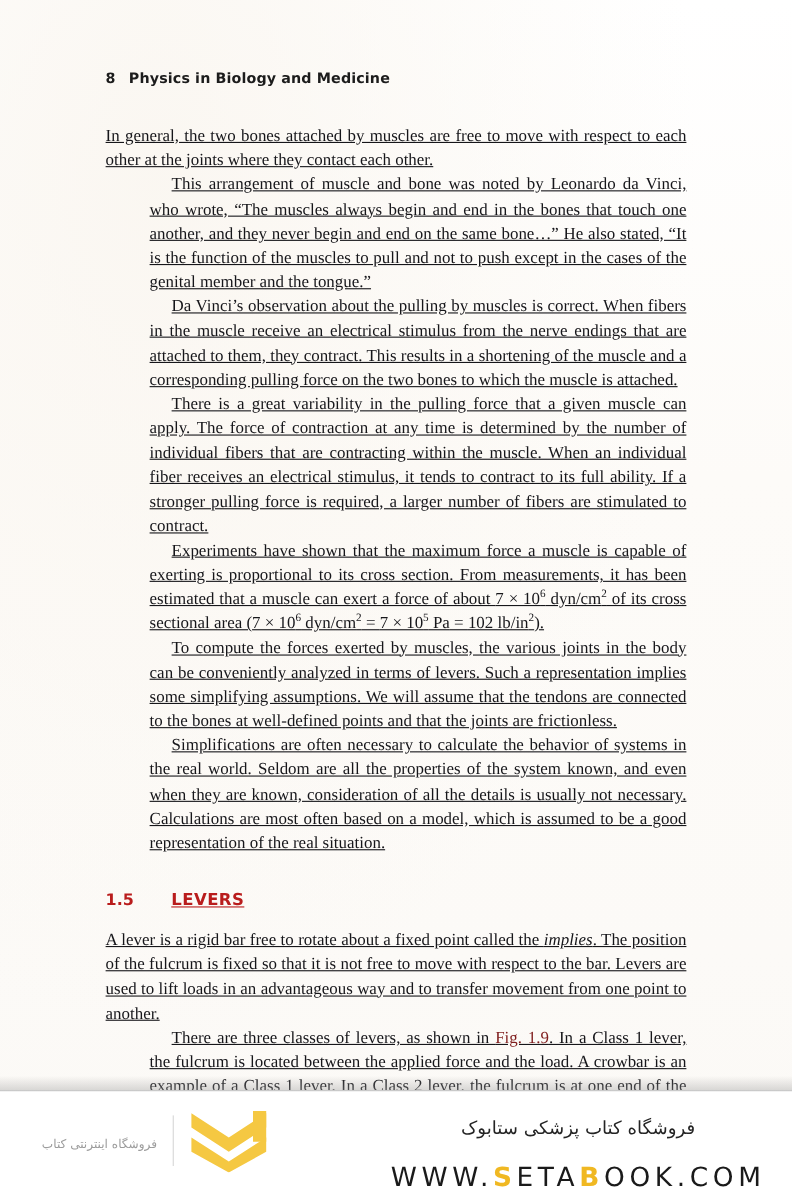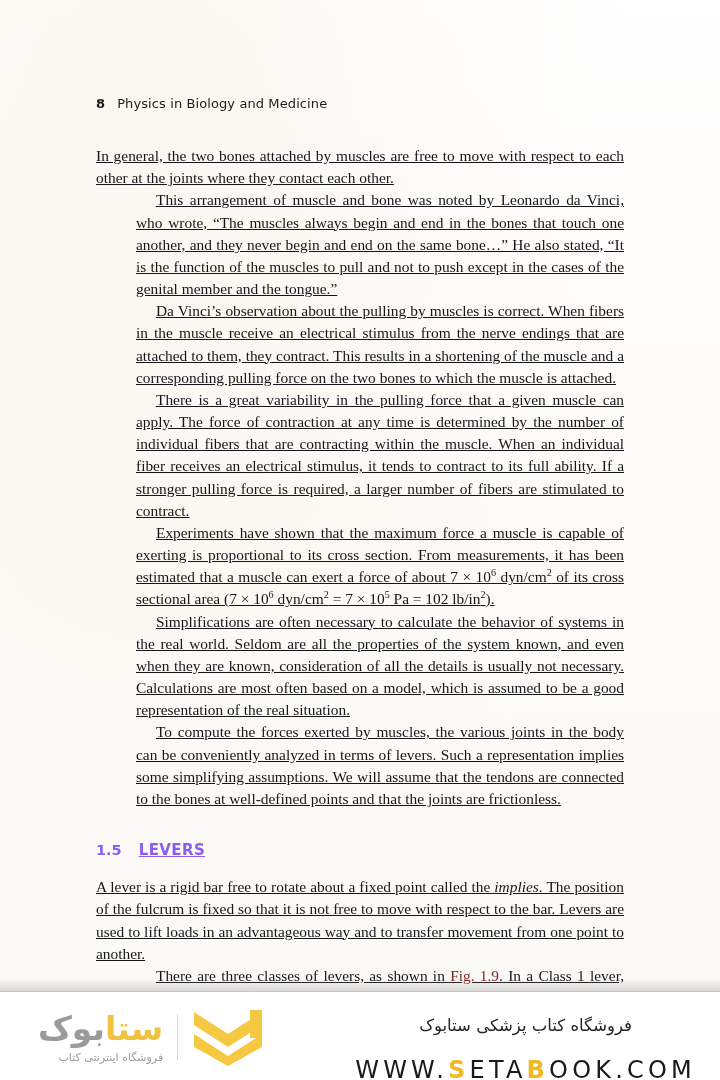--- a/index.html
+++ b/index.html
@@ -40,23 +40,22 @@
     color: #1c1c1c;
     font-family: "DejaVu Sans", sans-serif;
     font-size: 12.5px;
     letter-spacing: 0.1px;
   }
   .running-head .folio {
     font-weight: bold;
     font-size: 13px;
   }
   .running-head .book-title {
-    font-weight: normal;
+    font-weight: bold;
     font-size: 13px;
-    margin-top: 32px;
   }
 
   .body-text {
     margin-top: 34px;
     color: #16161a;
     font-size: 15.4px;
     line-height: 1.44;
     text-align: justify;
     -webkit-hyphens: none;
     hyphens: none;
@@ -69,24 +68,24 @@
   .body-text p.indent {
     text-indent: 20px;
     margin-left: 40px;
   }
 
   .sect-head {
     margin-top: 31px;
     margin-bottom: 17px;
     display: flex;
     align-items: baseline;
-    gap: 17px;
-    font-family: "DejaVu Sans", sans-serif;
-    font-weight: bold;
-    color: #8b5cf6;
+    gap: 34px;
+    font-family: "DejaVu Sans", sans-serif;
+    font-weight: bold;
+    color: #b91c1c;
   }
   .sect-head .sect-num { font-size: 14.5px; }
   .sect-head .sect-title { font-size: 15px; letter-spacing: 0.4px; text-decoration: underline; }
 
   .link { color: #7f1d1d; }
   .ital { font-style: italic; }
 
   sup { font-size: 0.66em; vertical-align: super; line-height: 0; }
 
   
@@ -185,44 +184,43 @@
       <p>In general, the two bones attached by muscles are free to move with respect to each other at the joints where they contact each other.</p>
 
       <p class="indent">This arrangement of muscle and bone was noted by Leonardo da Vinci, who wrote, “The muscles always begin and end in the bones that touch one another, and they never begin and end on the same bone…” He also stated, “It is the function of the muscles to pull and not to push except in the cases of the genital member and the tongue.”</p>
 
       <p class="indent">Da Vinci’s observation about the pulling by muscles is correct. When fibers in the muscle receive an electrical stimulus from the nerve endings that are attached to them, they contract. This results in a shortening of the muscle and a corresponding pulling force on the two bones to which the muscle is attached.</p>
 
       <p class="indent">There is a great variability in the pulling force that a given muscle can apply. The force of contraction at any time is determined by the number of individual fibers that are contracting within the muscle. When an individual fiber receives an electrical stimulus, it tends to contract to its full ability. If a stronger pulling force is required, a larger number of fibers are stimulated to contract.</p>
 
       <p class="indent"><span>Experiments have shown that the maximum force a muscle is capable of exerting is proportional to its cross section. From measurements, it has been estimated that a muscle can exert a force of about </span><span><span>7 × 10</span><sup>6</sup><span> dyn/cm</span><sup>2</sup></span><span> of its cross sectional area (</span><span><span>7 × 10</span><sup>6</sup><span> dyn/cm</span><sup>2</sup><span> = </span><span>7 × 10</span><sup>5</sup><span> Pa</span><span> = </span><span>102 lb/in</span><sup>2</sup></span><span>).</span></p>
 
+      <p class="indent">To compute the forces exerted by muscles, the various joints in the body can be conveniently analyzed in terms of levers. Such a representation implies some simplifying assumptions. We will assume that the tendons are connected to the bones at well-defined points and that the joints are frictionless.</p>
+
       <p class="indent">Simplifications are often necessary to calculate the behavior of systems in the real world. Seldom are all the properties of the system known, and even when they are known, consideration of all the details is usually not necessary. Calculations are most often based on a model, which is assumed to be a good representation of the real situation.</p>
-
-      <p class="indent">To compute the forces exerted by muscles, the various joints in the body can be conveniently analyzed in terms of levers. Such a representation implies some simplifying assumptions. We will assume that the tendons are connected to the bones at well-defined points and that the joints are frictionless.</p>
     </div>
 
     <div class="sect-head">
       <span class="sect-num">1.5</span>
       <span class="sect-title">LEVERS</span>
     </div>
 
     <div class="body-text" style="margin-top:0;">
       <p><span>A lever is a rigid bar free to rotate about a fixed point called the </span><span class="ital">implies</span><span>. The position of the fulcrum is fixed so that it is not free to move with respect to the bar. Levers are used to lift loads in an advantageous way and to transfer movement from one point to another.</span></p>
 
       <p class="indent"><span>There are three classes of levers, as shown in </span><span class="link">Fig. 1.9</span><span>. In a Class 1 lever, the fulcrum is located between the applied force and the load. A crowbar is an example of a Class 1 lever. In a Class 2 lever, the fulcrum is at one end of the bar; the force is applied to the other end; and the load is situated in between. A wheelbarrow is an example of a Class 2 lever. A Class 3 lever has the fulcrum at one end and the load at the other. The force is applied between the two ends. As we will see, many of the limb movements of animals are performed by Class 3 levers.</span></p>
     </div>
 
   </div>
 
   <div class="footer">
     <div class="footer-shade"></div>
 
     <div class="brand-left">
       <div class="wordmark-fa">
-        <div class="main"><span>ستا</span><span class="grey">بوک</span></div>
         <div class="sub">فروشگاه اینترنتی کتاب</div>
       </div>
 
       <div class="vbar"></div>
 
       <svg class="logo-mark" viewBox="0 0 74 58">
         <path d="M2 4 L36 26 L70 4 L70 17 L36 39 L2 17 Z" fill="#f5c842"></path>
         <path d="M2 26 L36 48 L70 26 L70 39 L36 58 L2 39 Z" fill="#f5c842"></path>
         <path d="M58 2 L70 2 L70 30 L58 30 Z" fill="#f5c842"></path>
       </svg>

